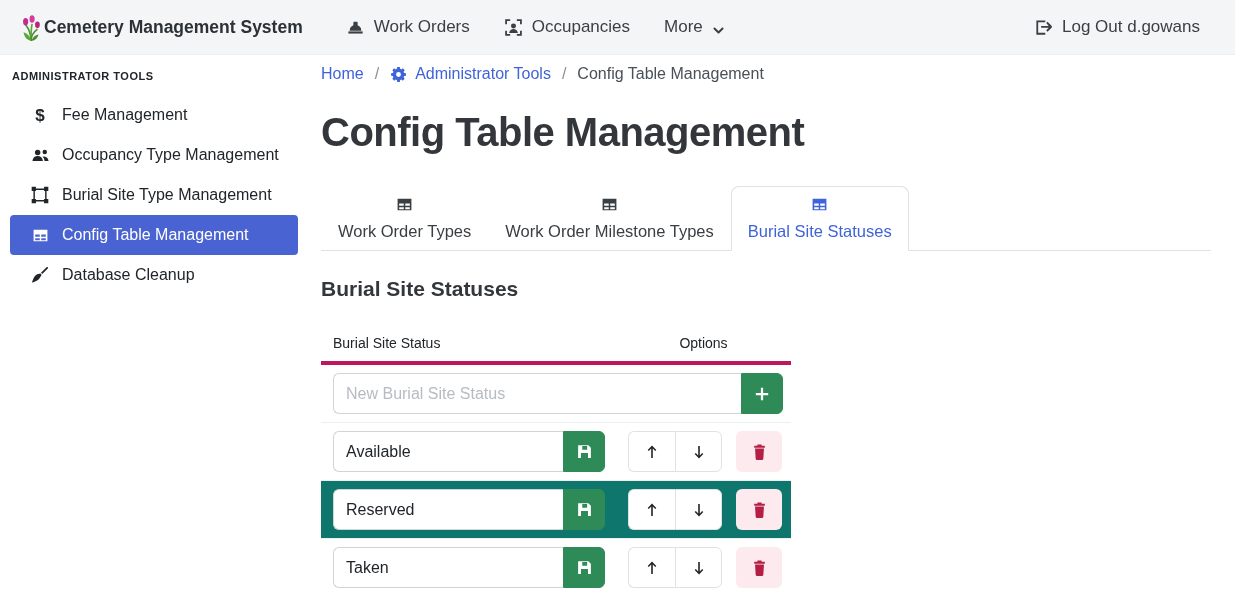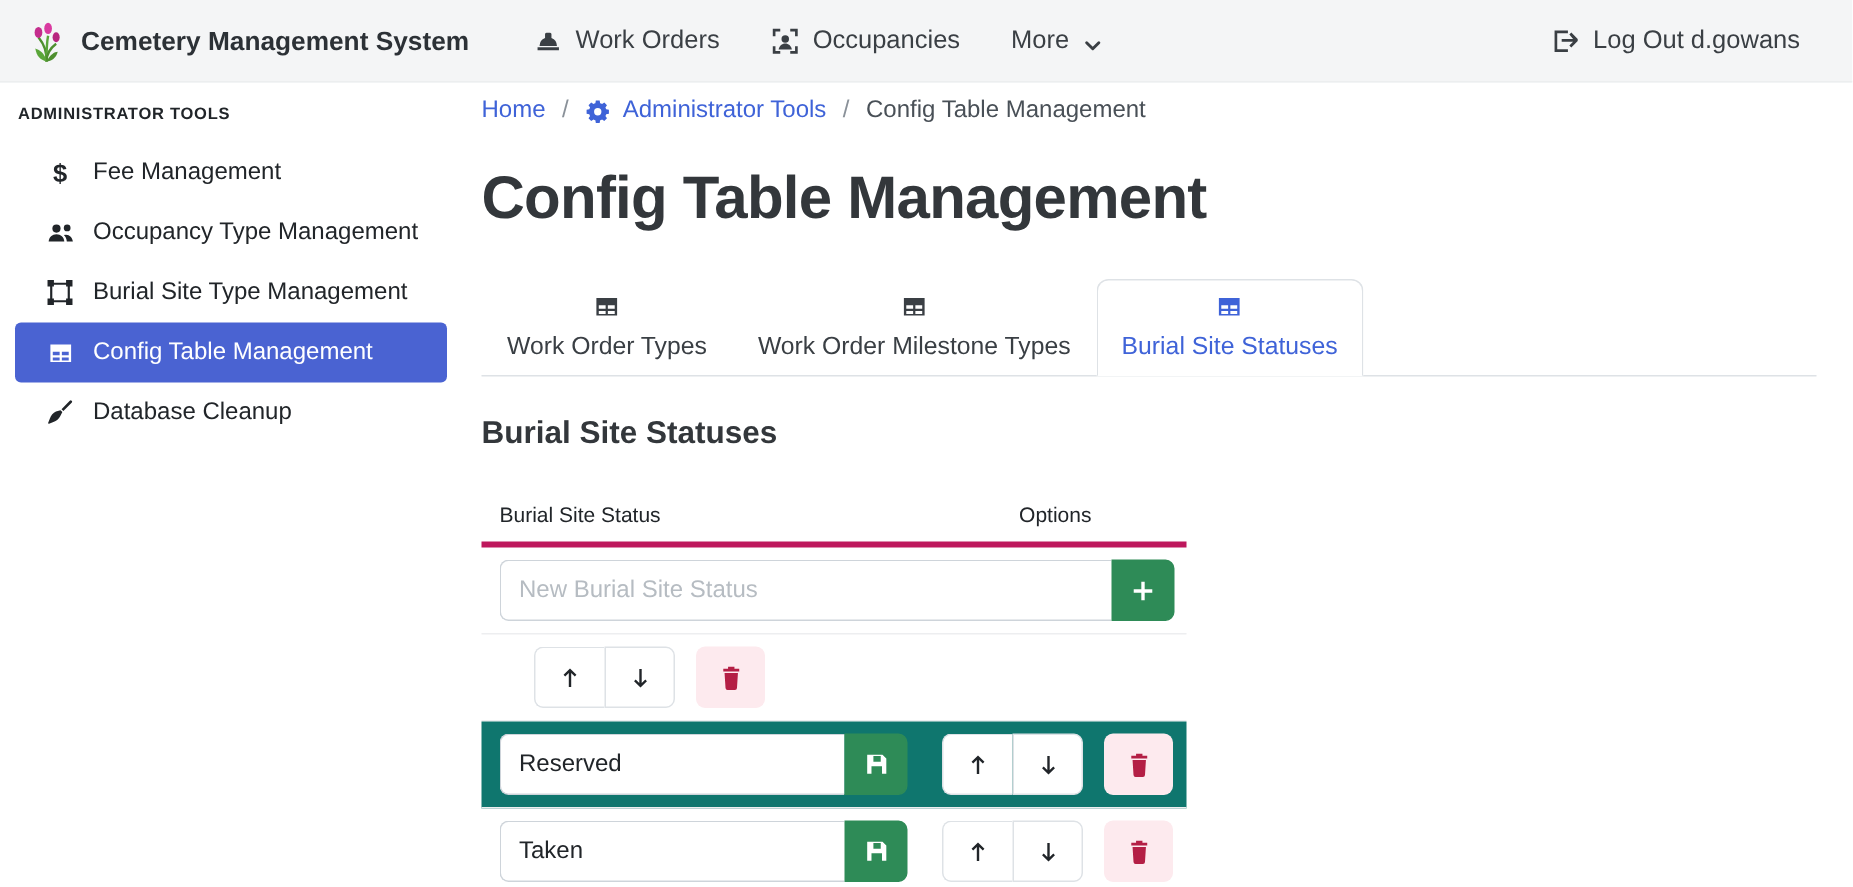--- a/index.html
+++ b/index.html
@@ -7,21 +7,21 @@
   body {
     width:1235px; height:591px; overflow:hidden;
     font-family:"Liberation Sans", sans-serif;
     color:#212529; background:#fff;
   }
   
   .navbar {
     height:55px; background:#f4f5f6; display:flex; align-items:center;
     padding:0 18px; border-bottom:1px solid #eceeef;
   }
-  .brand { display:flex; align-items:center; gap:10px; margin-right:26px; cursor:pointer; }
+  .brand { display:flex; align-items:center; margin-right:26px; cursor:pointer; }
   .brand-label { font-weight:700; font-size:17.5px; color:#2c3136; }
   .nav-item { display:flex; align-items:flex-end; gap:9px; padding:0 17px; font-size:17px; color:#3a3f44; cursor:pointer; }
   .nav-icon { display:flex; align-items:center; color:#3a3f44; }
   .spacer { flex:1; }
   
   .layout { display:flex; height:536px; }
   .sidebar { width:310px; padding:10px 12px 0 10px; flex:none; }
   .side-heading { font-size:11px; font-weight:700; letter-spacing:.5px; color:#212529; padding:5px 2px 13px 2px; }
   .side-item { display:flex; align-items:center; gap:12px; height:40px; padding:0 12px 0 20px;
     border-radius:4px; font-size:16px; color:#212529; cursor:pointer; }
@@ -244,20 +244,30 @@
               <svg width="18" height="18" viewBox="0 0 16 16">
                   <path fill="#fff" d="M7 2.5h2V7h4.5v2H9v4.5H7V9H2.5V7H7z"></path>
                 </svg>
             </span>
           </button>
         </div>
       </div>
 
       <div id="table-rows">
           <div class="trow">
+    <div class="input-group data-group">
+      <input class="form-input" value="Available" style="">
+      <button class="btn btn-green">
+        <span style="display:flex">
+          <svg width="17" height="17" viewBox="0 0 16 16">
+                    <path fill="#fff" fill-rule="evenodd" d="M2 2h9.6L14 4.4V14H2V2zm3.9.9v3.5h4.6V2.9H5.9zM4.7 9.3V14h6.6V9.3H4.7z"></path>
+                  </svg>
+        </span>
+      </button>
+    </div>
     <div class="btn-group">
       <button class="btn btn-arrow up">
         <span style="display:flex">
           <svg width="16" height="16" viewBox="0 0 16 16">
                     <path fill="currentColor" d="M8 1.6l4.3 4.3-1.1 1.1-2.4-2.4V14H7.2V4.6L4.8 7 3.7 5.9z"></path>
                   </svg>
         </span>
       </button>
       <button class="btn btn-arrow down">
         <span style="display:flex">

